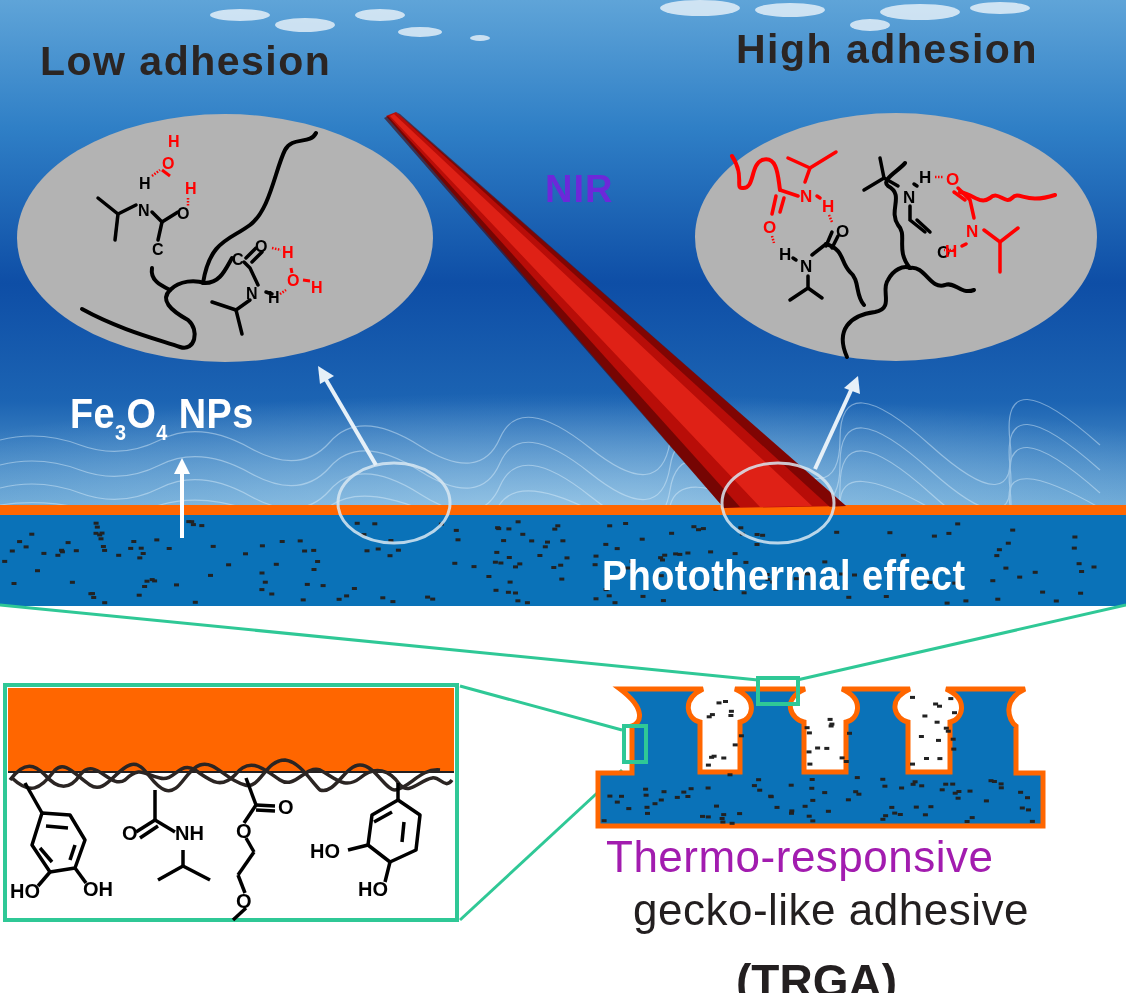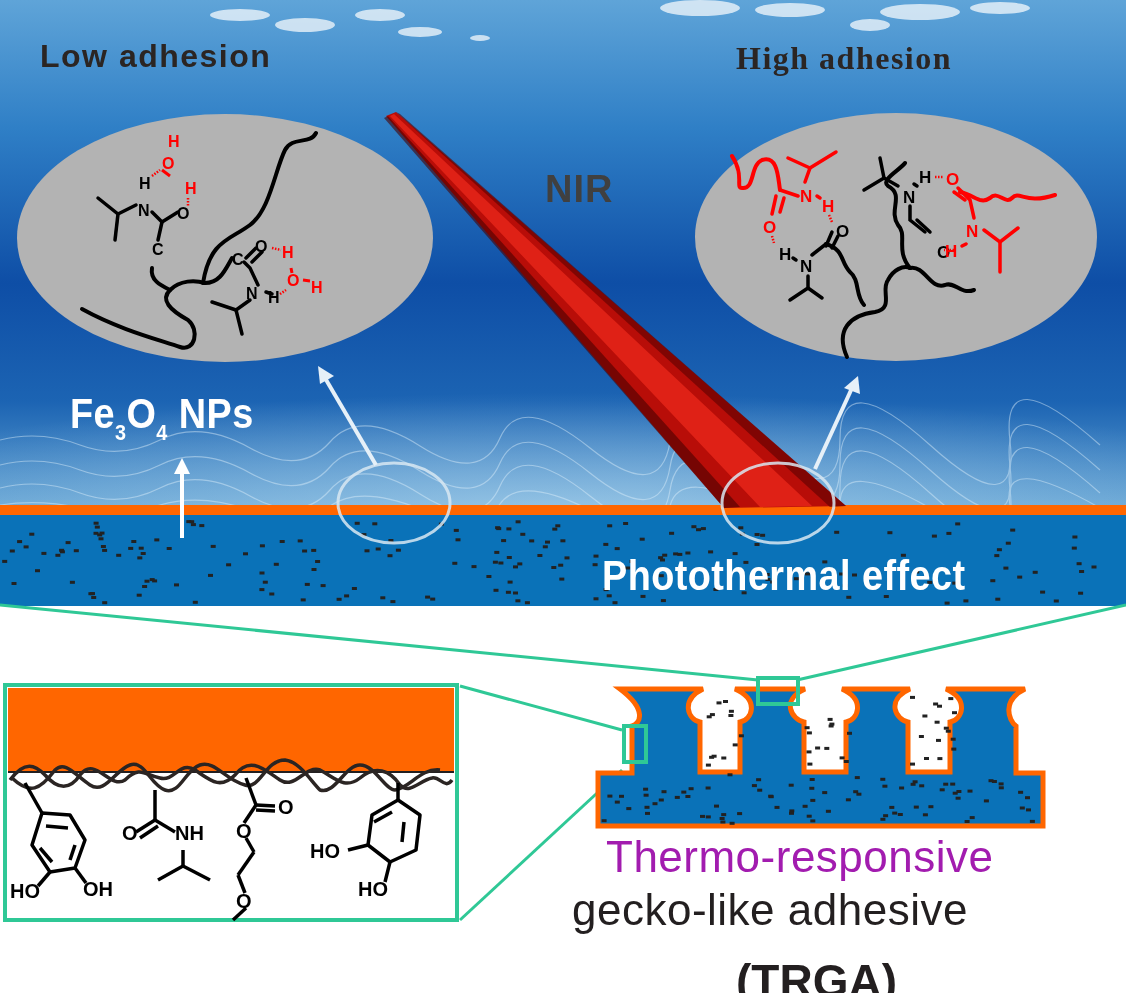--- a/index.html
+++ b/index.html
@@ -1,20 +1,20 @@
 <!DOCTYPE html>
 <html><head>
 <meta charset="utf-8">
 <style>
   html, body { margin: 0; padding: 0; background: #ffffff; }
   body { width: 1126px; height: 993px; position: relative; overflow: hidden; font-family: "Liberation Sans", sans-serif; }
   #stage { position: absolute; left: 0; top: 0; width: 1126px; height: 993px; }
   .lbl { position: absolute; white-space: nowrap; }
-  .title-dark { color: #2b2523; font-weight: 700; font-size: 32px; letter-spacing: 1.5px; }
-  .title-white { color: #404040; font-weight: 700; font-size: 38px; letter-spacing: 1px; }
+  .title-dark { color: #2b2523; font-weight: 700; font-size: 41px; letter-spacing: 1.5px; }
+  .title-white { color: #6d28d9; font-weight: 700; font-size: 38px; letter-spacing: 1px; }
   .photo-label { color: #ffffff; font-weight: 700; font-size: 42px; letter-spacing: 0.5px; transform: scaleX(0.9); transform-origin: left top; }
   .caption-red { color: #a21caf; font-size: 44px; letter-spacing: 0.5px; }
   .caption-dark { color: #231f20; font-size: 44px; letter-spacing: 0.5px; }
   .caption-bold { color: #231f20; font-size: 46px; font-weight: 700; margin-top: 16px; }
   .sub { font-size: 22px; position: relative; top: 12px; }
 </style>
 </head>
 <body>
 
 <div id="stage">
@@ -583,22 +583,22 @@
           <rect x="714.0" y="804.6" width="5" height="3"></rect>
           <rect x="810.3" y="798.9" width="5" height="3"></rect>
         </g>
     <rect x="624" y="726" width="22" height="36" fill="none" stroke="#2fc896" stroke-width="4"></rect>
     <rect x="758" y="678" width="40" height="26" fill="none" stroke="#2fc896" stroke-width="4"></rect>
   </g>
 </svg>
 
 
 <div class="lbl title-dark" style="left:40px; top:38px;">Low adhesion</div>
-<div class="lbl title-dark" style="left:736px; top:40px;font-family:Liberation Serif, serif;">High adhesion</div>
+<div class="lbl title-dark" style="left:736px; top:26px;">High adhesion</div>
 <div class="lbl title-white" style="left:545px; top:168px;">NIR</div>
 <div class="lbl photo-label" style="left:70px; top:390px;">
   <span>Fe</span><span class="sub">3</span><span>O</span><span class="sub">4</span><span style="white-space:pre"> NPs</span>
 </div>
 <div class="lbl photo-label" style="left:602px; top:552px;">Photothermal effect</div>
 <div class="lbl caption-red" style="left:606px; top:832px;">Thermo-responsive</div>
-<div class="lbl caption-dark" style="left:572px; top:885px;">gecko-like adhesive</div>
+<div class="lbl caption-dark" style="left:633px; top:885px;">gecko-like adhesive</div>
 <div class="lbl caption-bold" style="left:736px; top:938px;">(TRGA)</div>
 </div>
 
 </body></html>

